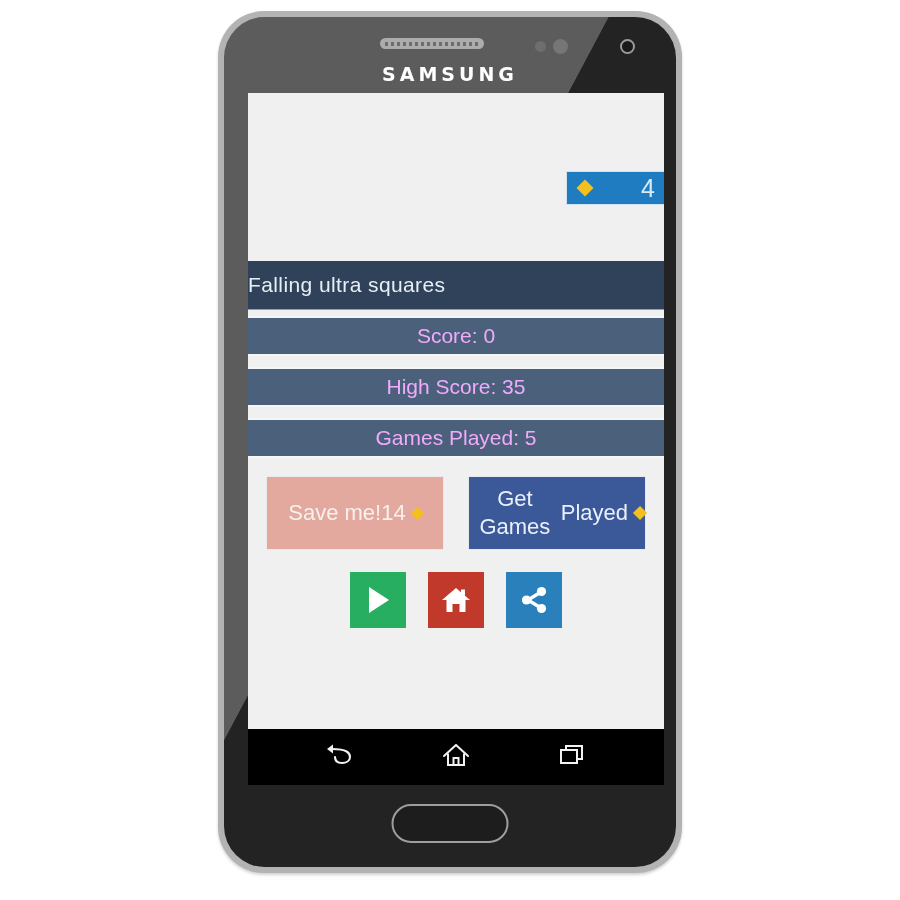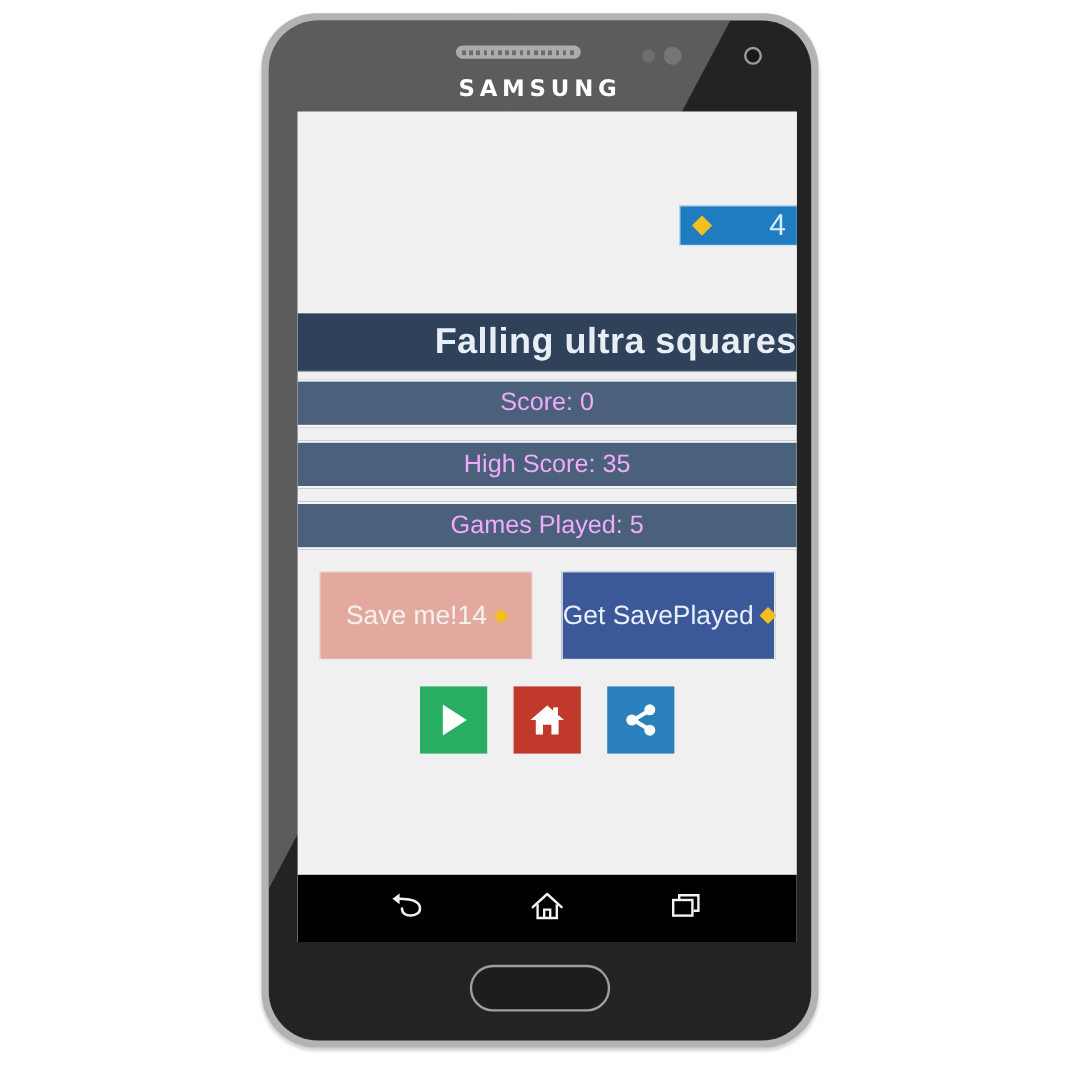--- a/index.html
+++ b/index.html
@@ -177,23 +177,23 @@
     padding-right: 4px;
   }
 
   
   .title-bar {
     height: 48px;
     background: #2f4259;
     color: #e8eef5;
     display: flex;
     align-items: center;
-    justify-content: flex-end;
-    font-size: 30px;
-    font-weight: 700;
+    justify-content: flex-start;
+    font-size: 21px;
+    font-weight: 400;
     letter-spacing: 0.4px;
     border-bottom: 1px solid #8fa0b4;
   }
 
   
   .stats {
     margin-top: 6px;
   }
   .stat-row {
     height: 36px;
@@ -332,21 +332,21 @@
             <span>Save me!</span>
           </div>
           <div class="btn-line">
             <span>14</span>
             <span class="diamond tiny"></span>
           </div>
         </div>
 
         <div class="action-btn get-gold">
           <div class="btn-line">
-            <span>Get Save</span>
+            <span>Get Games</span>
           </div>
           <div class="btn-line">
             <span>Played</span>
             <span class="diamond sm"></span>
           </div>
         </div>
 
       </div>
 
       <div class="icon-row">

